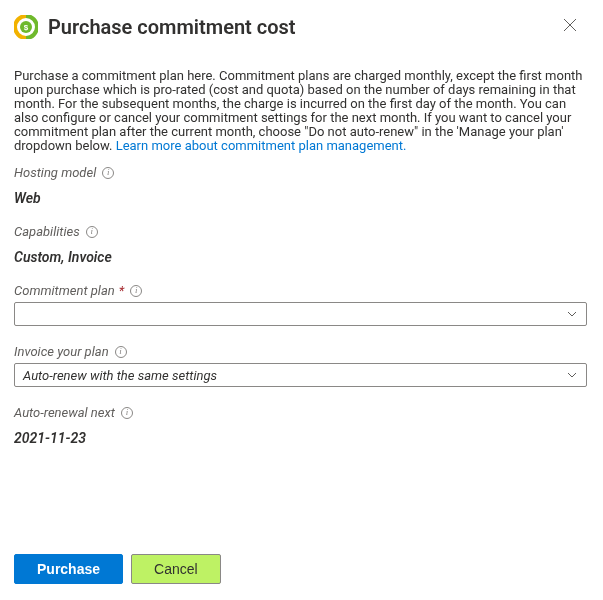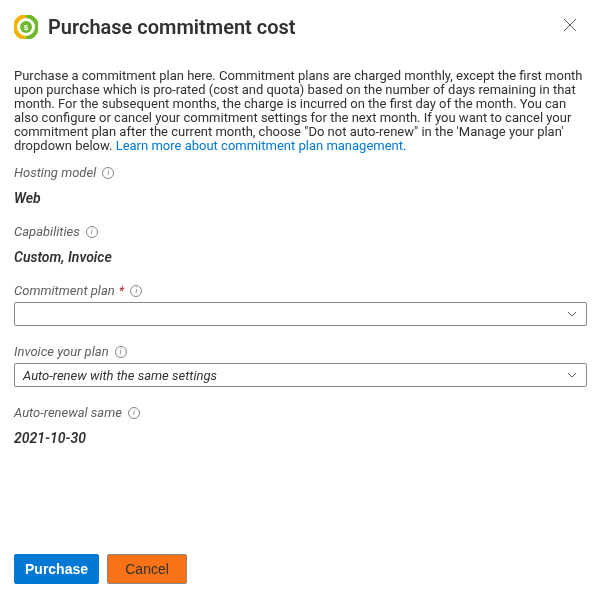--- a/index.html
+++ b/index.html
@@ -125,36 +125,36 @@
     position: absolute;
     left: 14px;
     right: 16px;
     bottom: 16px;
     display: flex;
     gap: 8px;
   }
   .btn {
     height: 30px;
     min-width: 80px;
-    padding: 0 10px;
+    padding: 0 22px;
     font-size: 14px;
     border-radius: 2px;
     cursor: pointer;
     display: inline-flex;
     align-items: center;
     justify-content: center;
   }
   .btn-primary {
     background: #0078d4;
     color: #ffffff;
     border: 1px solid #0078d4;
     font-weight: 600;
   }
   .btn-secondary {
-    background: #f97316;
+    background: #bef264;
     color: #323130;
     border: 1px solid #8a8886;
   }
   .logo-circle {
     width: 24px;
     height: 24px;
     position: relative;
     flex-shrink: 0;
   }
   .spacer-md { margin-top: 18px; }
@@ -238,24 +238,24 @@
       <span class="chevron">
         <svg width="12" height="12" viewBox="0 0 12 12">
             <polyline points="2,4 6,8 10,4" fill="none" stroke="#605e5c" stroke-width="1"></polyline>
           </svg>
       </span>
     </div>
   </div>
 
   <div class="field-group spacer-md">
     <div class="field-label-row">
-      <span>Auto-renewal same</span>
-      <span class="info-icon"></span>
-    </div>
-    <div class="field-value">2021-10-30</div>
+      <span>Auto-renewal next</span>
+      <span class="info-icon"></span>
+    </div>
+    <div class="field-value">2021-11-23</div>
   </div>
 
   <div class="footer-bar">
     <button class="btn btn-primary">Purchase</button>
     <button class="btn btn-secondary">Cancel</button>
   </div>
 
 </div>
 
 </body></html>

